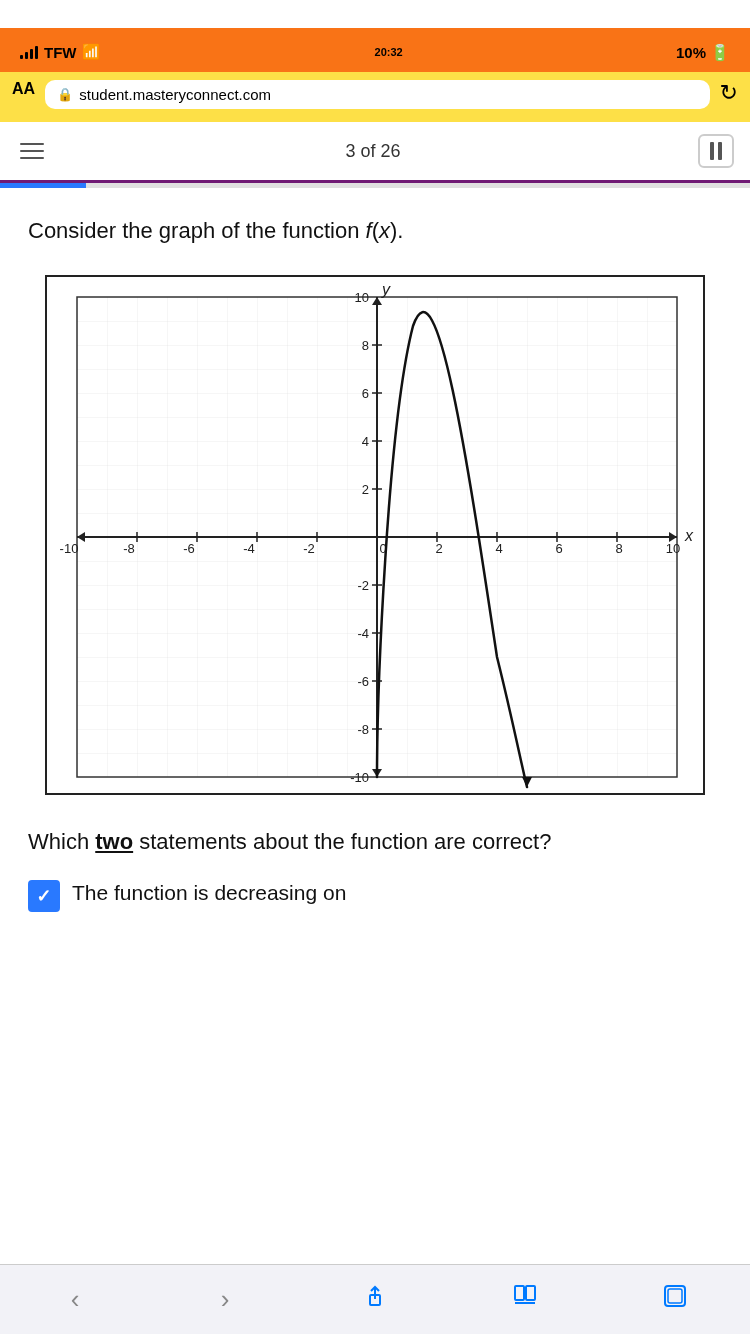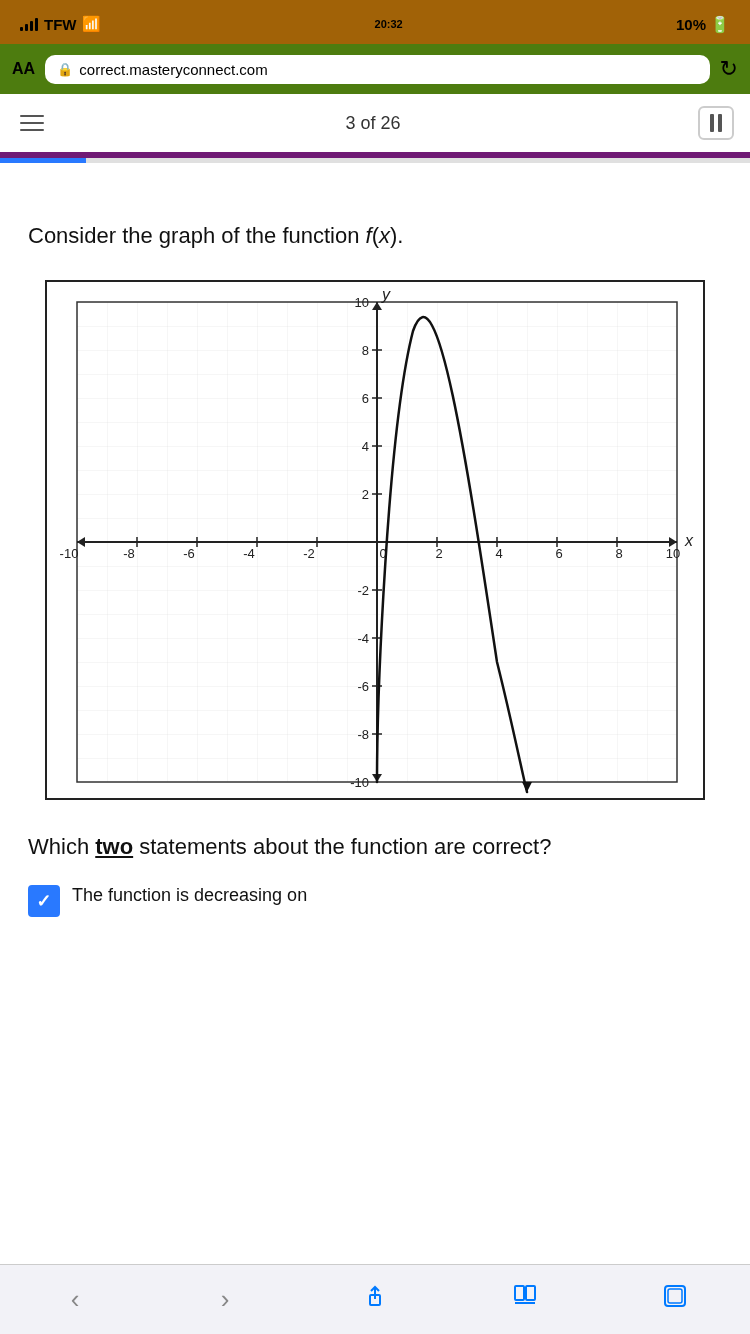--- a/index.html
+++ b/index.html
@@ -11,22 +11,23 @@
       font-family: -apple-system, 'Helvetica Neue', Arial, sans-serif;
       overflow-x: hidden;
     }
 
     
     .status-bar {
       display: flex;
       justify-content: space-between;
       align-items: center;
       padding: 8px 20px 4px 20px;
-      background: #a16207;
+      background: #f97316;
       height: 44px;
+      margin-top: 28px;
     }
     .status-left {
       display: flex;
       align-items: center;
       gap: 6px;
       font-size: 15px;
       font-weight: 600;
     }
     .status-center {
       font-size: 11px;
@@ -46,24 +47,24 @@
       height: 14px;
     }
     .signal-bar {
       width: 3px;
       background: #000;
       border-radius: 1px;
     }
 
     
     .browser-bar {
-      background: #4d7c0f;
+      background: #fde047;
       padding: 8px 12px;
       display: flex;
-      align-items: center;
+      align-items: flex-start;
       gap: 10px;
       height: 50px;
     }
     .browser-aa {
       font-size: 16px;
       font-weight: 600;
       color: #000;
     }
     .browser-url {
       flex: 1;
@@ -84,21 +85,21 @@
       color: #000;
       font-weight: 300;
     }
 
     
     .toolbar {
       display: flex;
       align-items: center;
       justify-content: space-between;
       padding: 12px 16px;
-      border-bottom: 6px solid #701a75;
+      border-bottom: 3px solid #701a75;
       background: #fff;
     }
     .menu-btn {
       display: flex;
       flex-direction: column;
       gap: 5px;
       cursor: pointer;
       padding: 4px;
     }
     .menu-line {
@@ -132,21 +133,20 @@
       width: 100%;
     }
     .progress-fill {
       height: 100%;
       background: #2979ff;
     }
 
     
     .content {
       padding: 28px 28px 20px 28px;
-      margin-top: 30px;
     }
     .question-text {
       font-size: 22px;
       color: #111;
       line-height: 1.4;
       margin-bottom: 28px;
     }
     .question-text em {
       font-style: italic;
     }
@@ -199,21 +199,21 @@
     .checkbox.checked {
       background: #2979ff;
       border-color: #2979ff;
     }
     .checkmark {
       color: #fff;
       font-size: 18px;
       font-weight: bold;
     }
     .option-label {
-      font-size: 18px;
+      font-size: 21px;
       color: #111;
       line-height: 1.4;
     }
 
     
     .bottom-nav {
       position: fixed;
       bottom: 0;
       left: 0;
       width: 750px;
@@ -258,21 +258,21 @@
   <div class="status-right">
     <span>10%</span>
     <span style="font-size:16px;">🔋</span>
   </div>
 </div>
 
 <div class="browser-bar">
   <span class="browser-aa">AA</span>
   <div class="browser-url">
     <span class="lock-icon">🔒</span>
-    <span>correct.masteryconnect.com</span>
+    <span>student.masteryconnect.com</span>
   </div>
   <span class="refresh-btn" style="font-size:22px; color:#000;">↻</span>
 </div>
 
 <div class="toolbar">
   <div class="menu-btn">
     <div class="menu-line"></div>
     <div class="menu-line"></div>
     <div class="menu-line"></div>
   </div>

